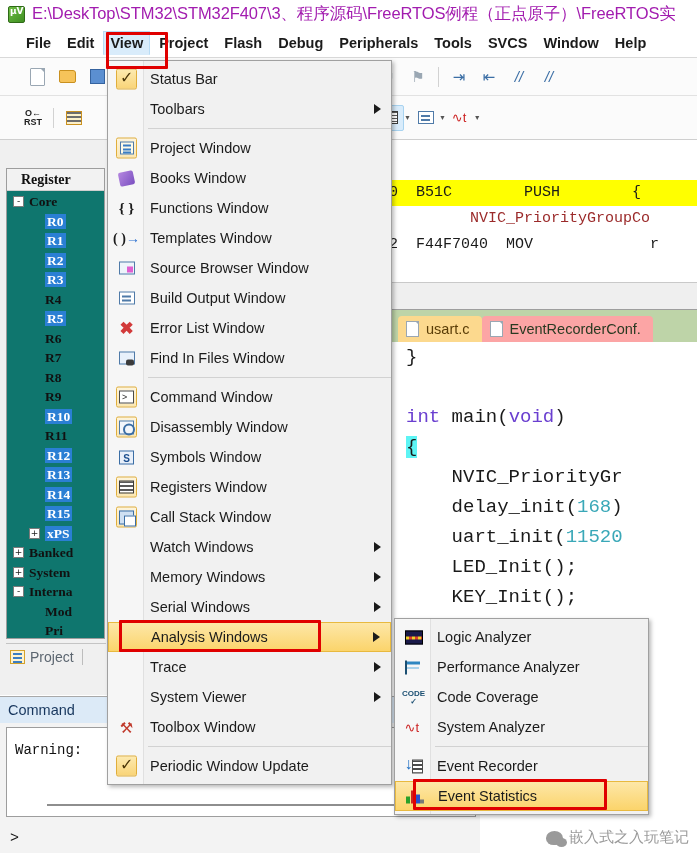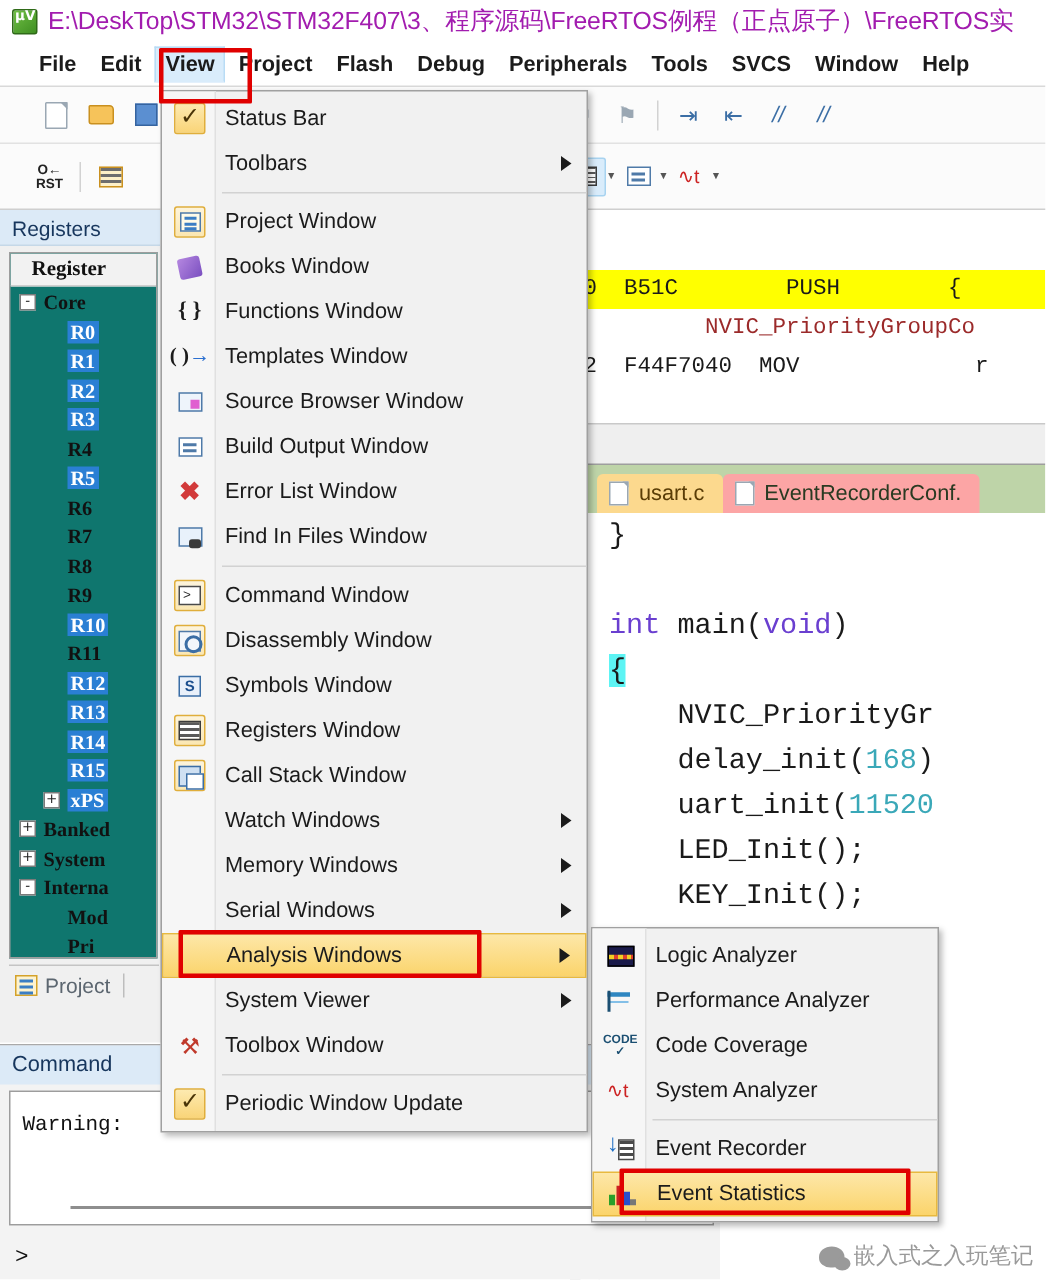--- a/index.html
+++ b/index.html
@@ -253,21 +253,21 @@
 
   
   .menu {
     position: absolute;
     background: #f1f1f1;
     border: 1px solid #a0a0a0;
     box-shadow: 2px 2px 4px rgba(0,0,0,0.28);
     padding: 3px 0;
   }
   .menu.view-menu { left: 107px; top: 60px; width: 285px; }
-  .menu.sub-menu  { left: 394px; top: 618px; width: 232px; }
+  .menu.sub-menu  { left: 394px; top: 618px; width: 255px; }
   .menu-gutter {
     position: absolute; left: 0; top: 0; bottom: 0; width: 36px;
     background: #f6f6f6; border-right: 1px solid #e0e0e0;
   }
   .mi {
     position: relative;
     display: flex; align-items: center;
     height: 30px;
     padding-left: 42px; padding-right: 10px;
     font-size: 14.5px; color: #1b1b1b;
@@ -515,21 +515,20 @@
       <div class="cl">    NVIC_PriorityGr</div>
       <div class="cl">    delay_init(<span class="num">168</span>)</div>
       <div class="cl">    uart_init(<span class="num">11520</span></div>
       <div class="cl">    LED_Init();</div>
       <div class="cl">    KEY_Init();</div>
       <div class="cl">    BEEP_Init();</div>
     </div>
   </div>
 
   <div class="regpanel">
-    <div class="regpanel-title">Registers</div>
     <div class="reg-list-wrap">
       <div class="reg-header">Register</div>
       <div id="reg-rows">
           <div class="reg-row"><span class="ind" style="width: 6px;"></span><span class="twisty">-</span><span style="display: inline-block; width: 5px;"></span><span class="lbl">Core</span></div>
           <div class="reg-row"><span class="ind" style="width: 38px;"></span><span class="lbl sel">R0</span></div>
           <div class="reg-row"><span class="ind" style="width: 38px;"></span><span class="lbl sel">R1</span></div>
           <div class="reg-row"><span class="ind" style="width: 38px;"></span><span class="lbl sel">R2</span></div>
           <div class="reg-row"><span class="ind" style="width: 38px;"></span><span class="lbl sel">R3</span></div>
           <div class="reg-row"><span class="ind" style="width: 38px;"></span><span class="lbl">R4</span></div>
           <div class="reg-row"><span class="ind" style="width: 38px;"></span><span class="lbl sel">R5</span></div>
@@ -684,20 +683,24 @@
     </div>
     <div class="mi">
       <span>Serial Windows</span>
       <span class="arrow"></span>
     </div>
     <div class="mi highlight">
       <span>Analysis Windows</span>
       <span class="arrow"></span>
     </div>
     <div class="mi">
+      <span>Trace</span>
+      <span class="arrow"></span>
+    </div>
+    <div class="mi">
       <span>System Viewer</span>
       <span class="arrow"></span>
     </div>
     <div class="mi">
       <span class="mi-icon">
           <span class="ic-tools">⚒</span>
         </span>
       <span>Toolbox Window</span>
     </div>
 

